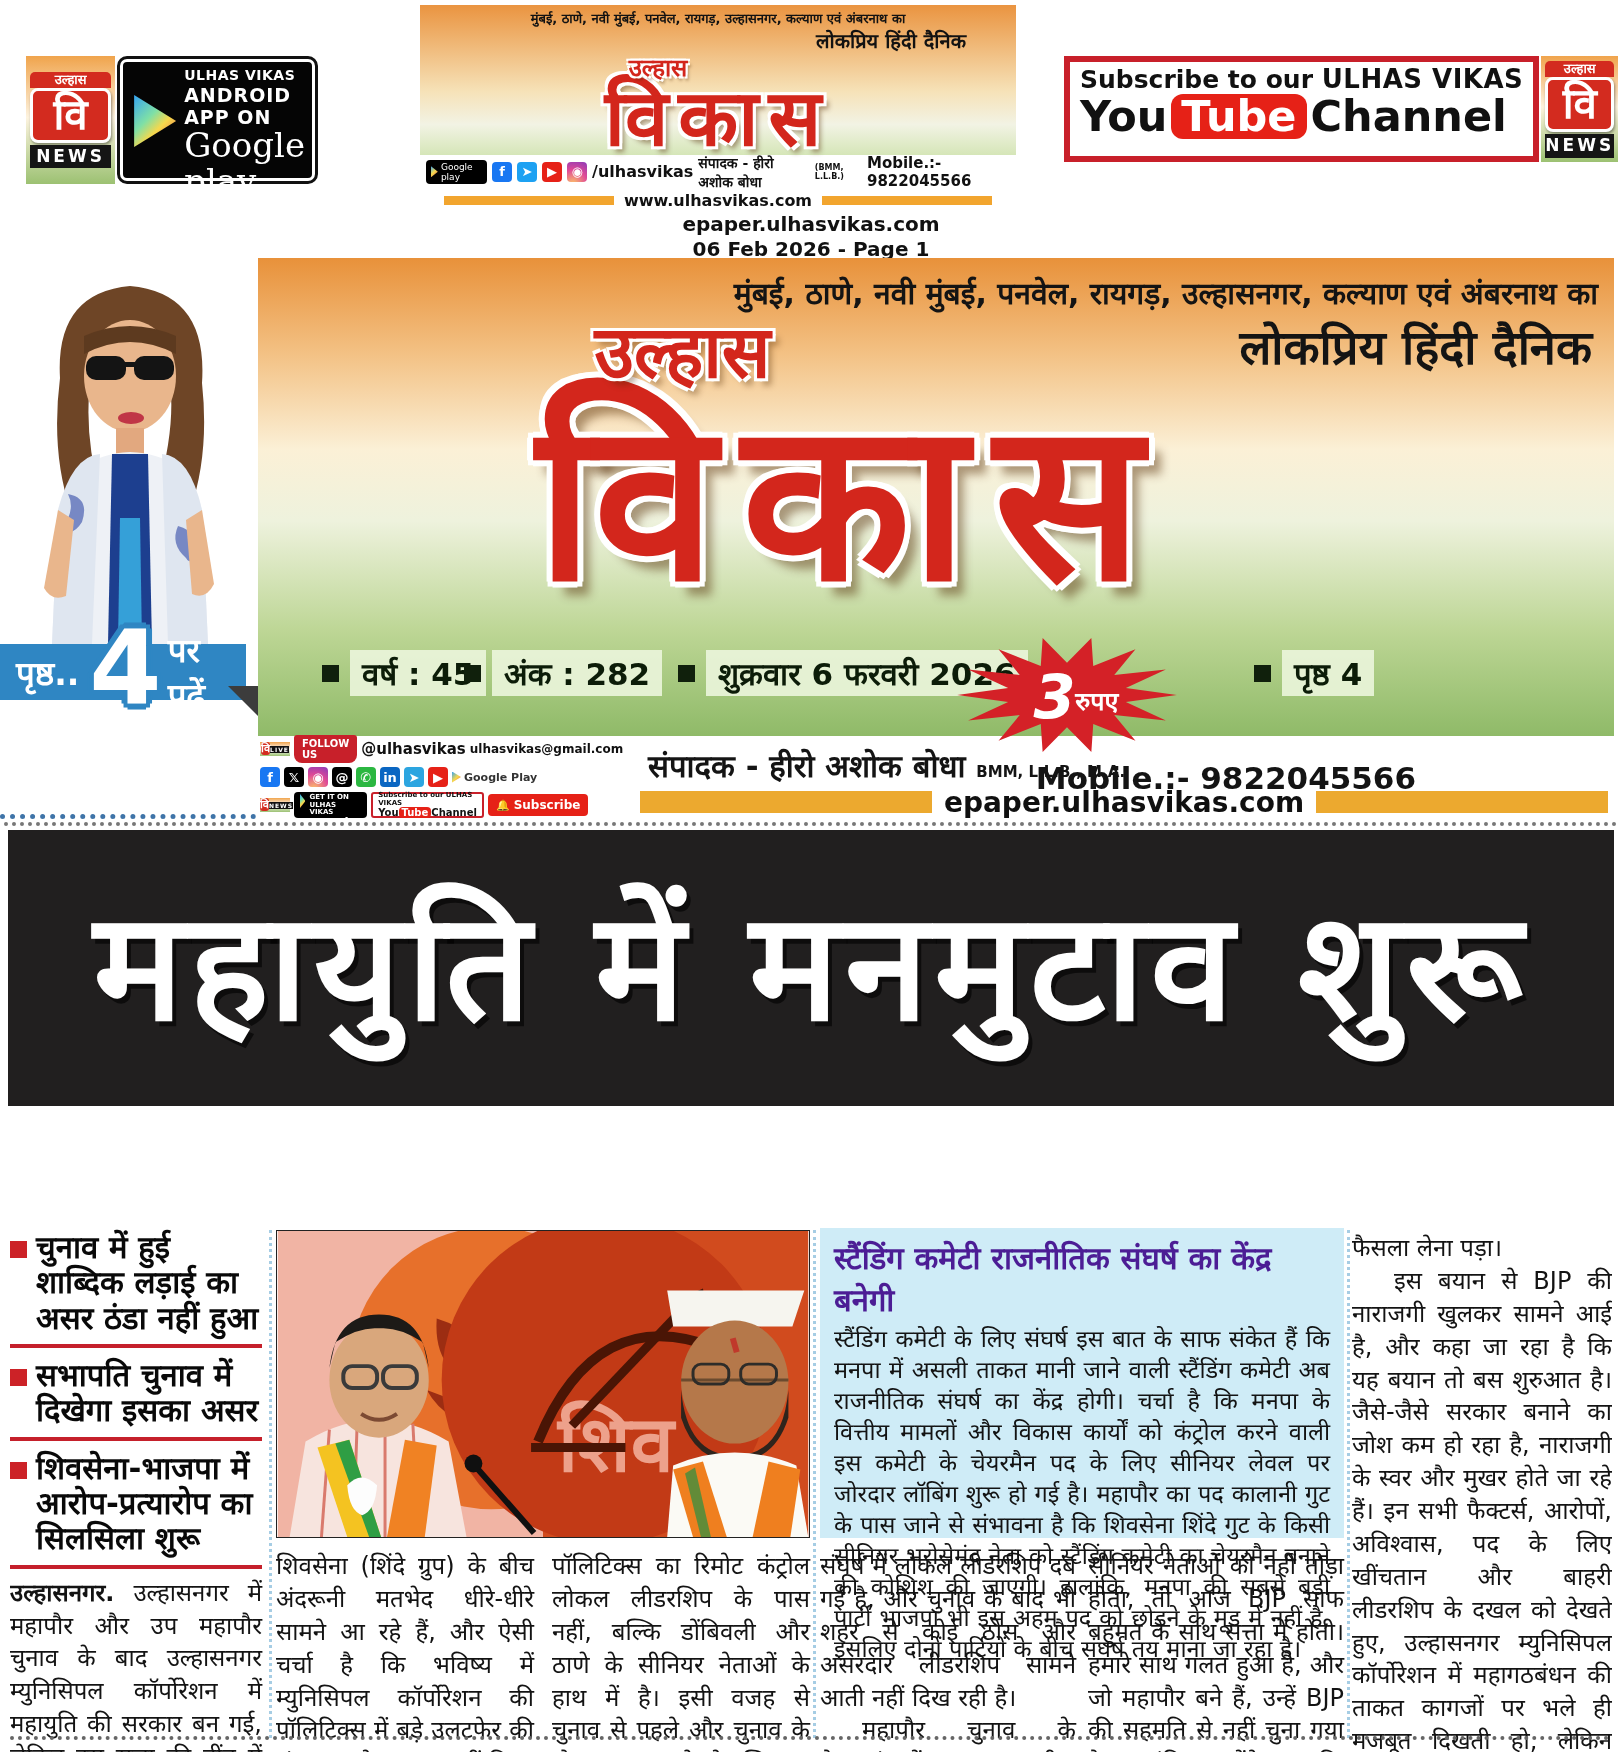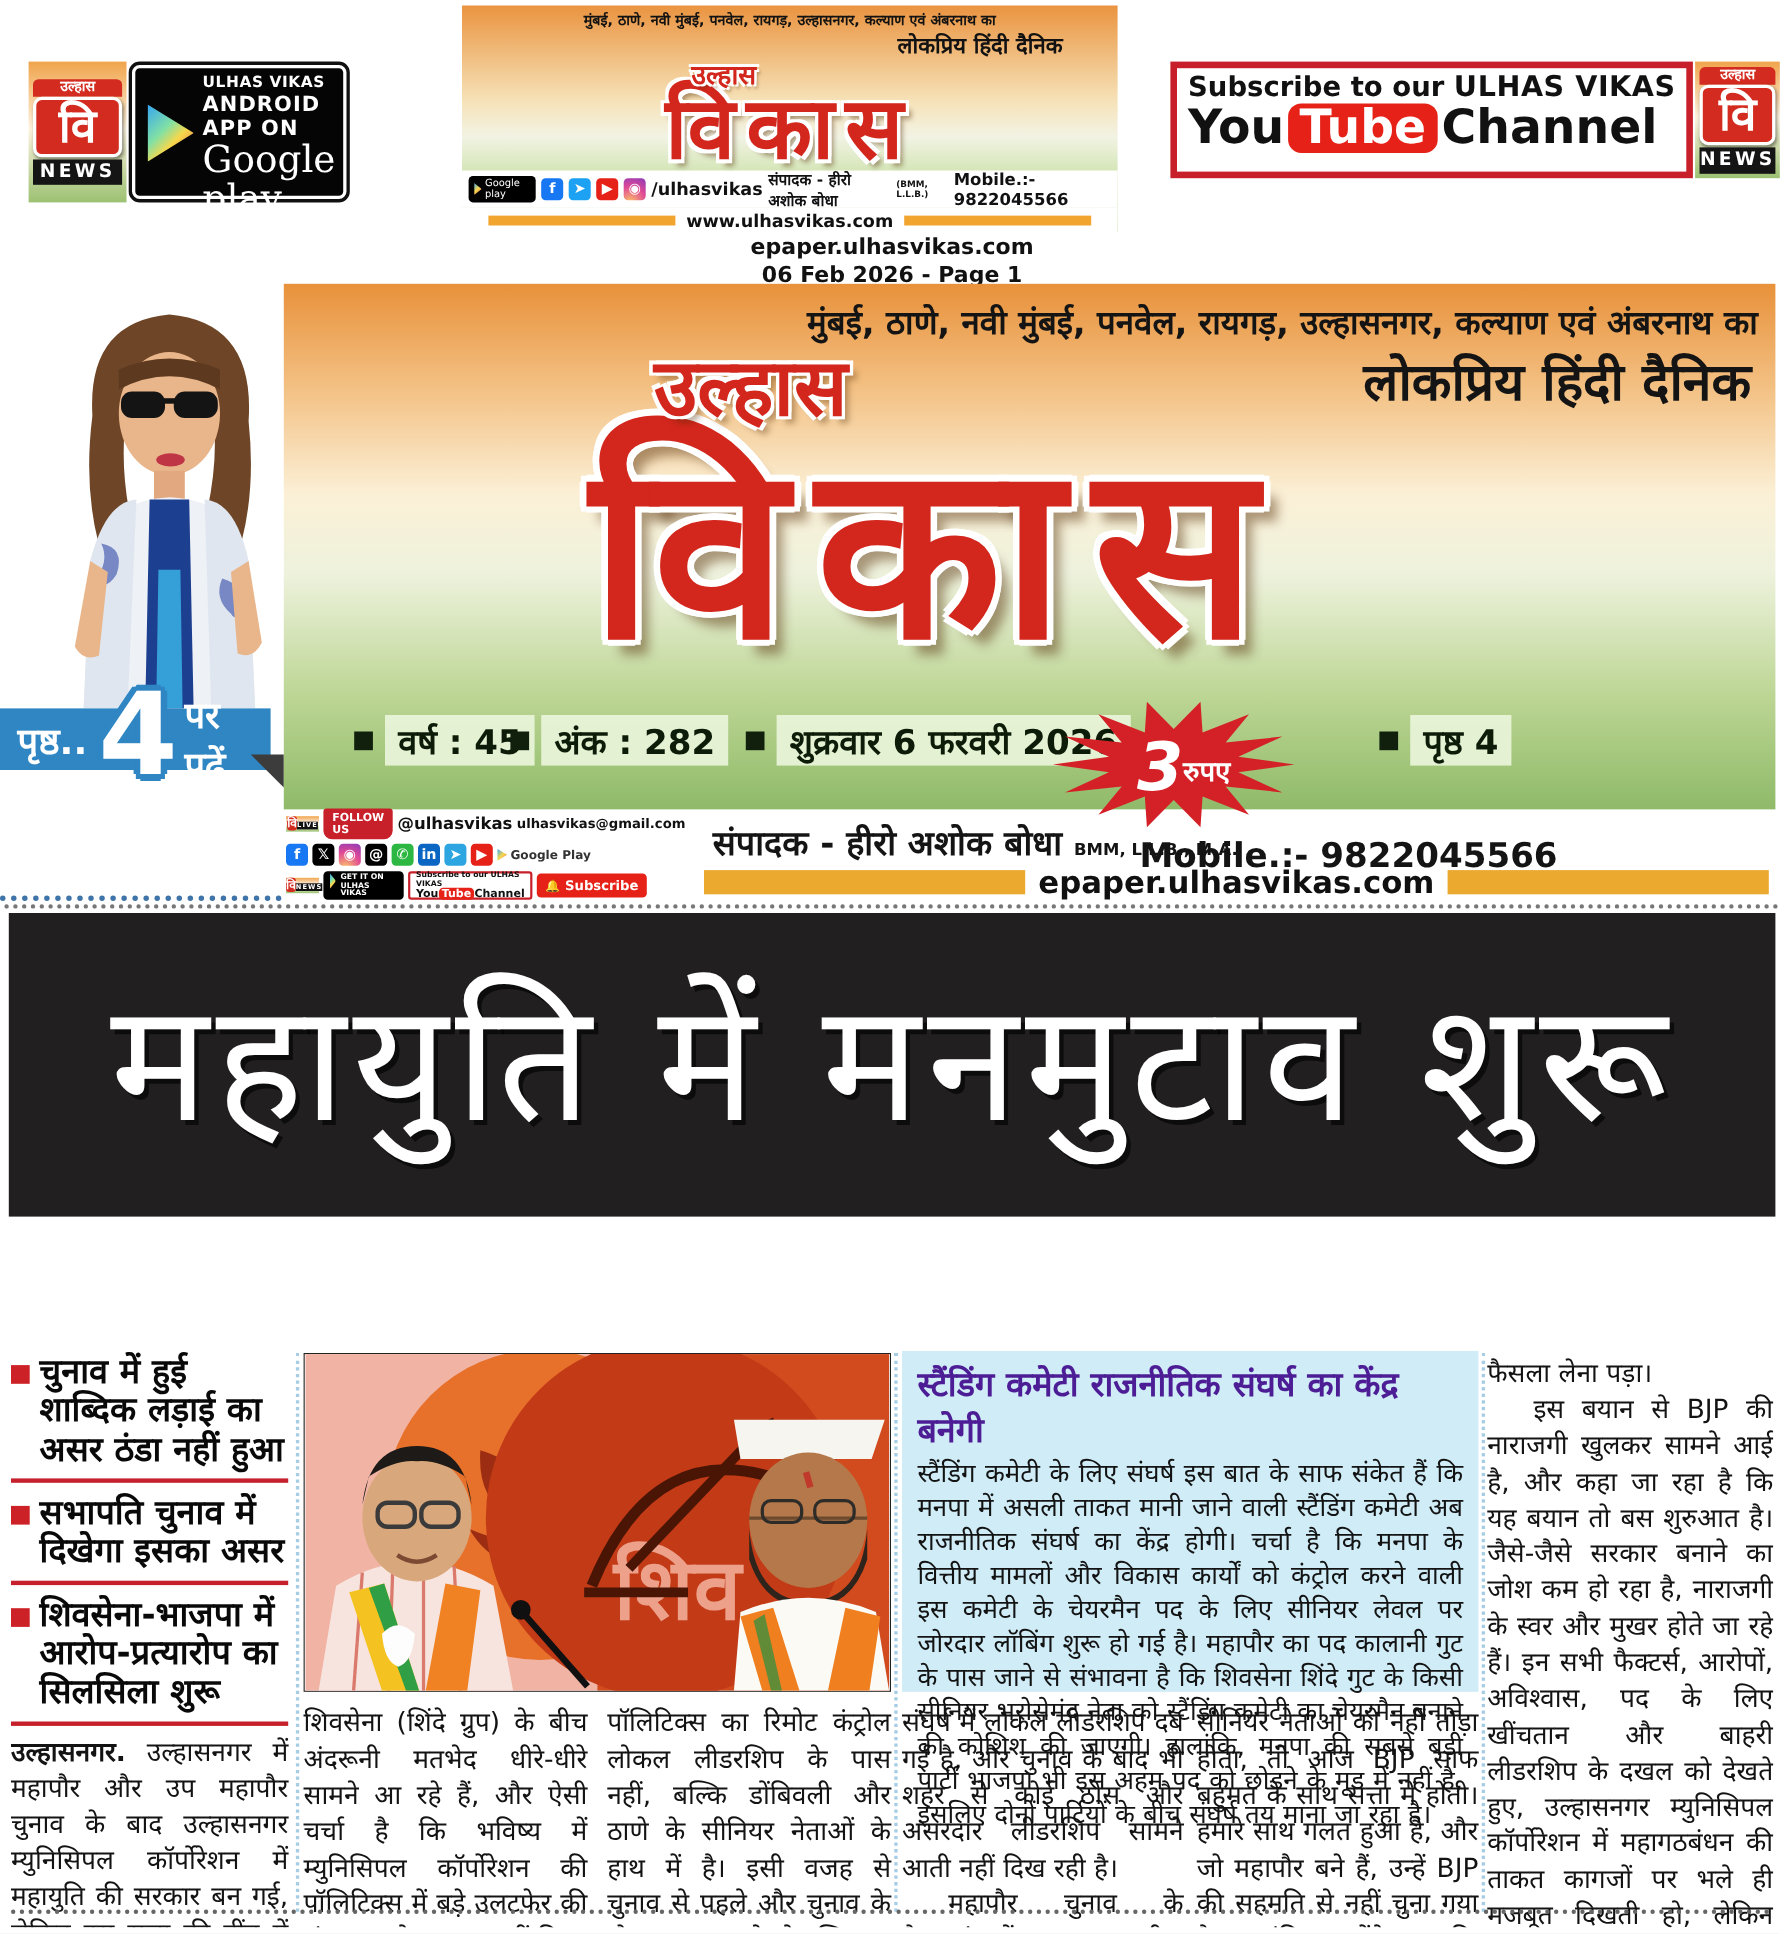--- a/index.html
+++ b/index.html
@@ -54,21 +54,21 @@
   .yt-banner{flex:1;border:6px solid #c8202a;background:#fff;padding:2px 10px;box-sizing:border-box;}
   .ytb-l1{font-size:25px;font-weight:bold;white-space:nowrap;}
   .ytb-l1 b{font-size:26px;font-weight:900;letter-spacing:.5px;}
   .ytb-l2{font-size:43px;font-weight:900;display:flex;align-items:center;gap:4px;line-height:1.05;}
   .tube-pill{background:#e62117;color:#fff;border-radius:12px;padding:0 10px;display:inline-block;}
 
   .epaper-line{position:absolute;left:0;top:212px;width:100%;text-align:center;font-size:20px;font-weight:600;}
   .date-line{position:absolute;left:0;top:237px;width:100%;text-align:center;font-size:20px;font-weight:600;}
 
   
-  .sidebar{position:absolute;left:0;top:258px;width:258px;height:566px;padding-left:24px;}
+  .sidebar{position:absolute;left:0;top:258px;width:258px;height:566px;}
   .sb-photo{display:block;}
   .pg-banner{position:absolute;left:0;top:386px;width:246px;height:56px;background:#2f86c3;color:#fff;
              display:flex;align-items:center;}
   .pg-word{font-size:33px;font-weight:bold;padding-left:16px;}
   .pg-num{font-size:104px;font-weight:900;line-height:0;margin:-8px 6px 0 10px;color:#fff;
           text-shadow:-4px -4px 0 #2f86c3,4px -4px 0 #2f86c3,-4px 4px 0 #2f86c3,4px 4px 0 #2f86c3,
                       -6px 0 0 #2f86c3,6px 0 0 #2f86c3,0 -6px 0 #2f86c3,0 6px 0 #2f86c3;}
   .pg-read{font-size:33px;font-weight:bold;}
   .pg-fold{position:absolute;right:-12px;bottom:-16px;width:0;height:0;
            border-left:30px solid #3c3c3c;border-bottom:30px solid transparent;transform:rotate(90deg);}
@@ -121,21 +121,21 @@
   .mh-mobile{position:absolute;right:198px;top:24px;font-size:31px;font-weight:800;color:#141414;}
   .mh-epaper{position:absolute;left:382px;right:6px;top:52px;height:28px;display:flex;align-items:center;gap:12px;}
   .mh-epaper::before,.mh-epaper::after{content:"";flex:1;height:22px;background:#eca92f;}
   .mh-epaper .txt{font-size:28px;font-weight:800;color:#101010;white-space:nowrap;}
 
   .rule-dots{position:absolute;left:4px;top:822px;width:1614px;border-top:4px dotted #777;}
 
   
   .headline-band{position:absolute;left:8px;top:830px;width:1606px;height:276px;background:#211f1f;
                  display:flex;align-items:center;justify-content:center;}
-  .headline-band .h{font-size:150px;font-weight:400;color:#fff;letter-spacing:6px;line-height:1.05;
+  .headline-band .h{font-size:150px;font-weight:700;color:#fff;letter-spacing:6px;line-height:1.05;
                     text-shadow:4px 5px 0 rgba(0,0,0,.6);}
 
   
   .subhead{position:absolute;left:8px;top:1114px;width:1606px;height:108px;background:#f6e4bd;}
   .ribbon{position:absolute;left:0;top:8px;width:502px;height:92px;background:#c5202b;color:#fff;
           display:flex;align-items:center;padding-left:26px;box-sizing:border-box;
           clip-path:polygon(0 0,89% 0,100% 50%,89% 100%,0 100%);
           font-size:43px;font-weight:900;}
   .subhead .stx{position:absolute;left:540px;right:14px;top:0;height:100%;display:flex;align-items:center;
                 justify-content:center;font-size:49px;font-weight:900;color:#101010;}

